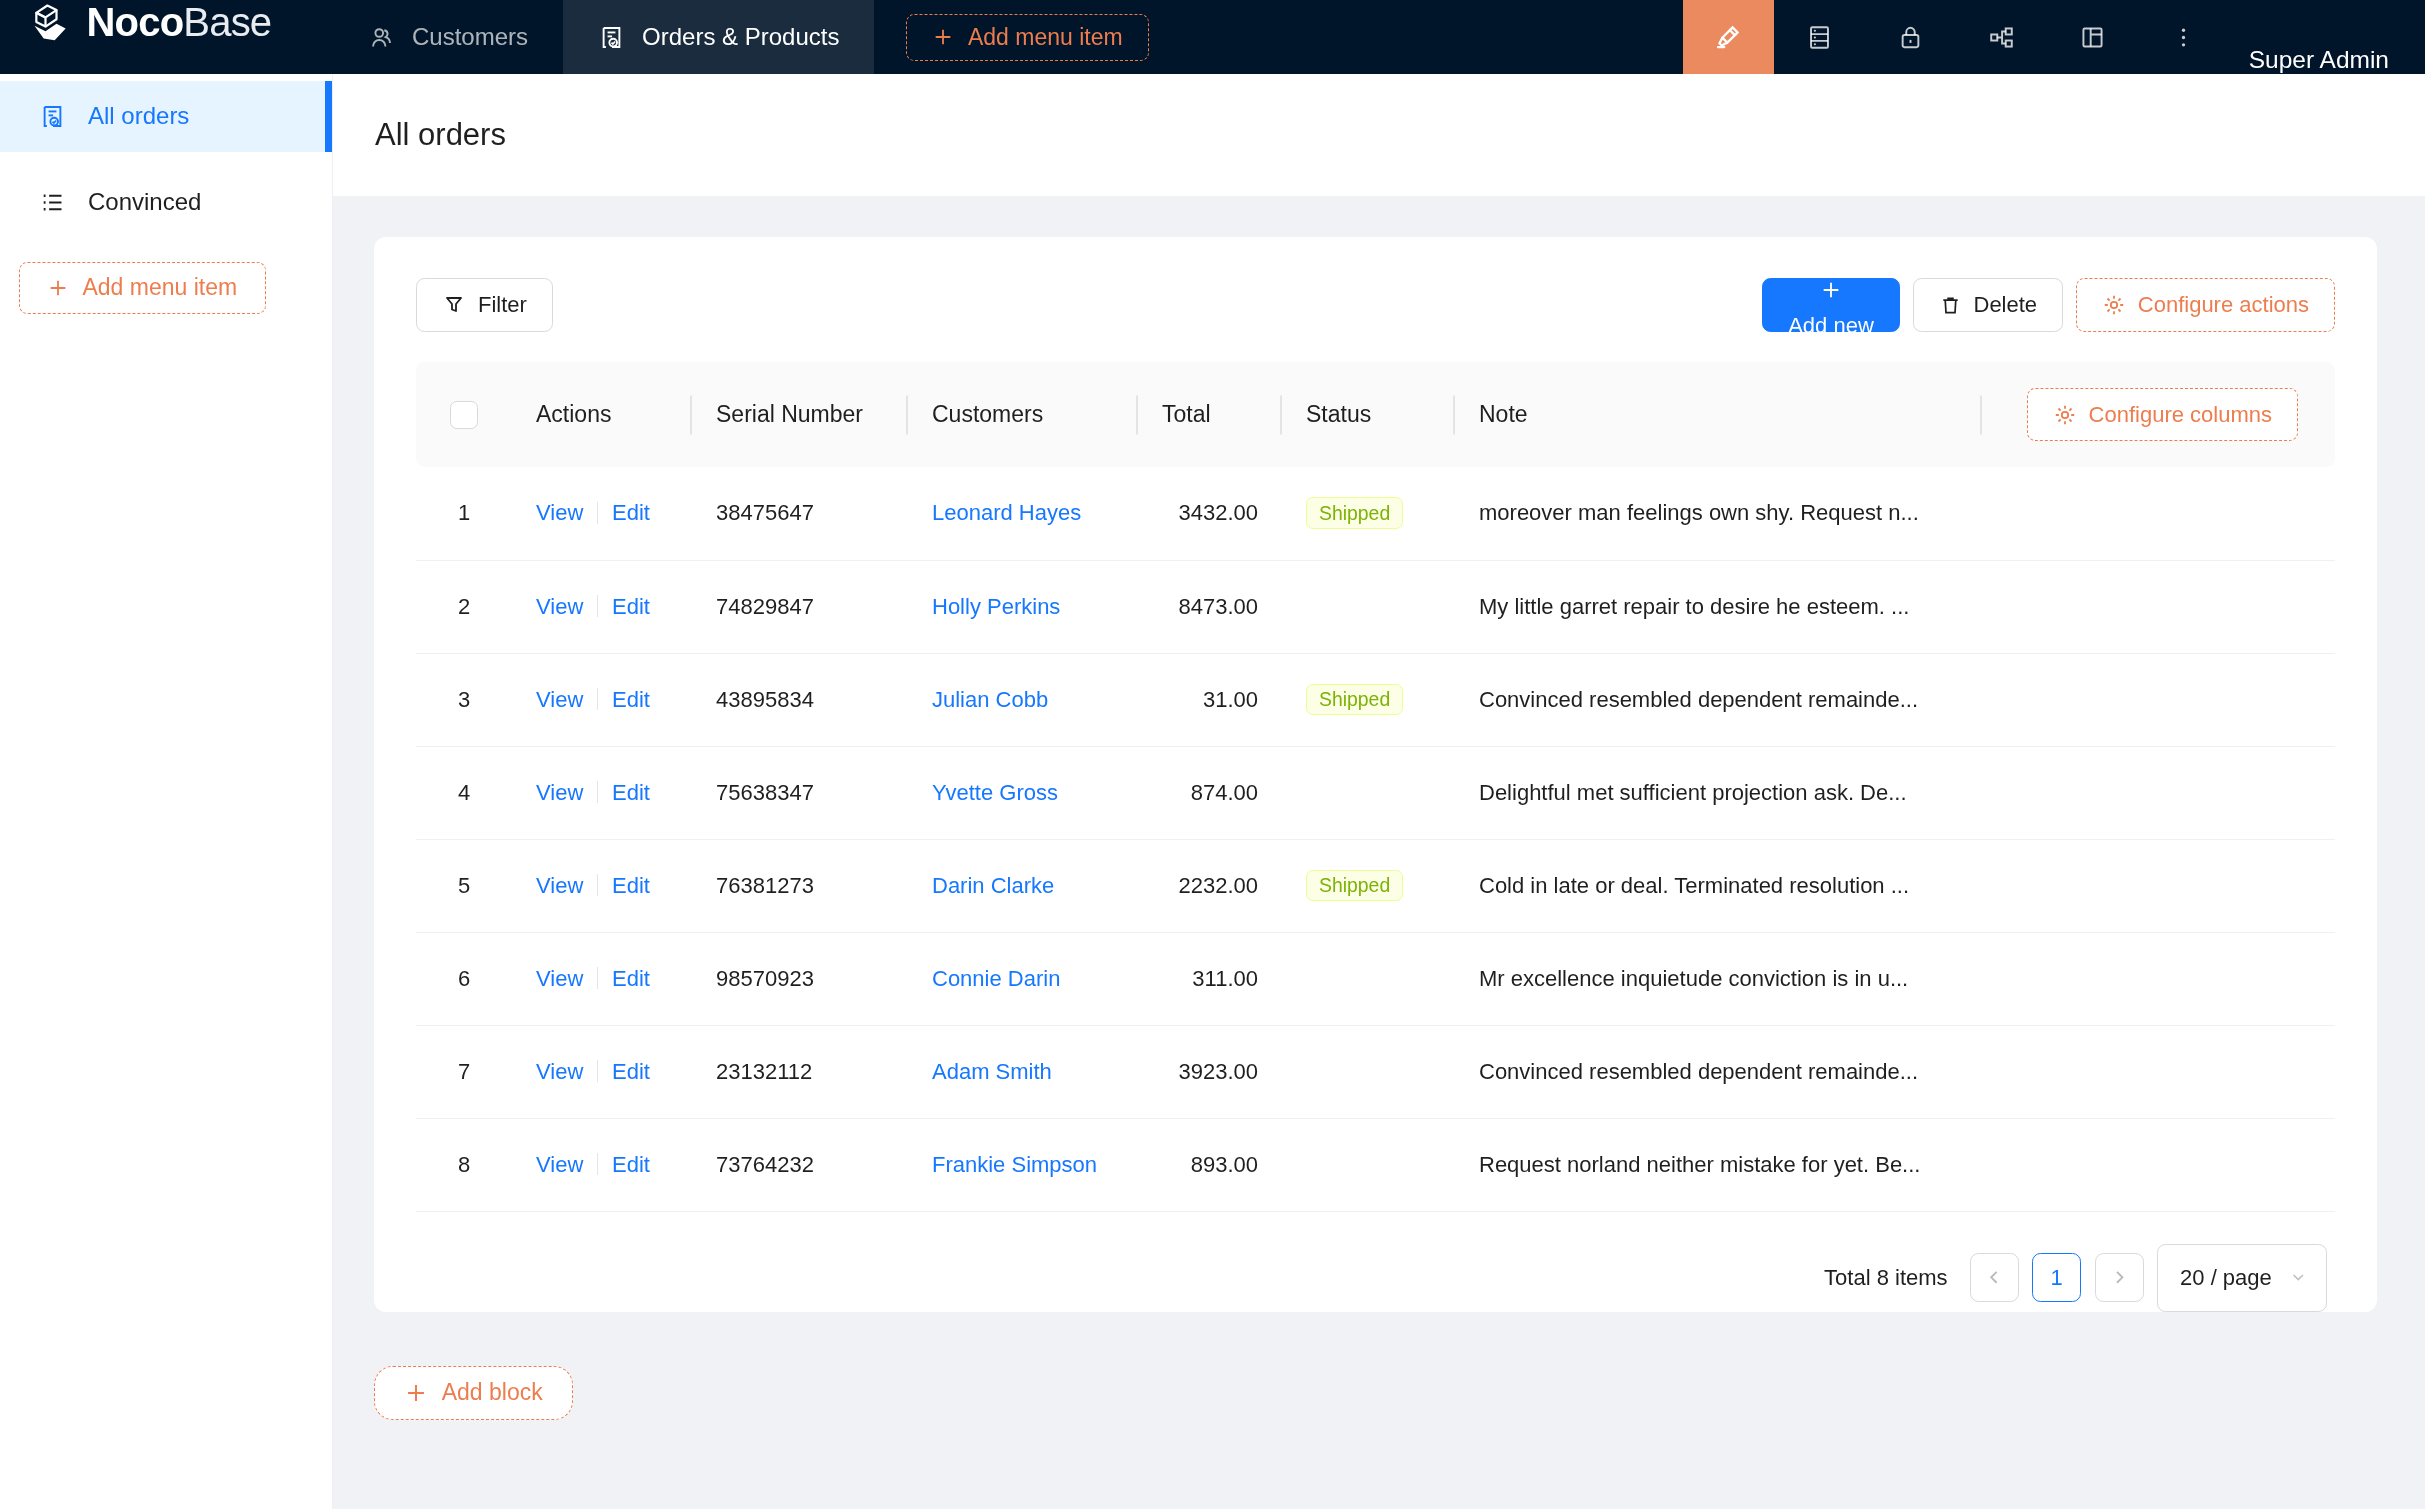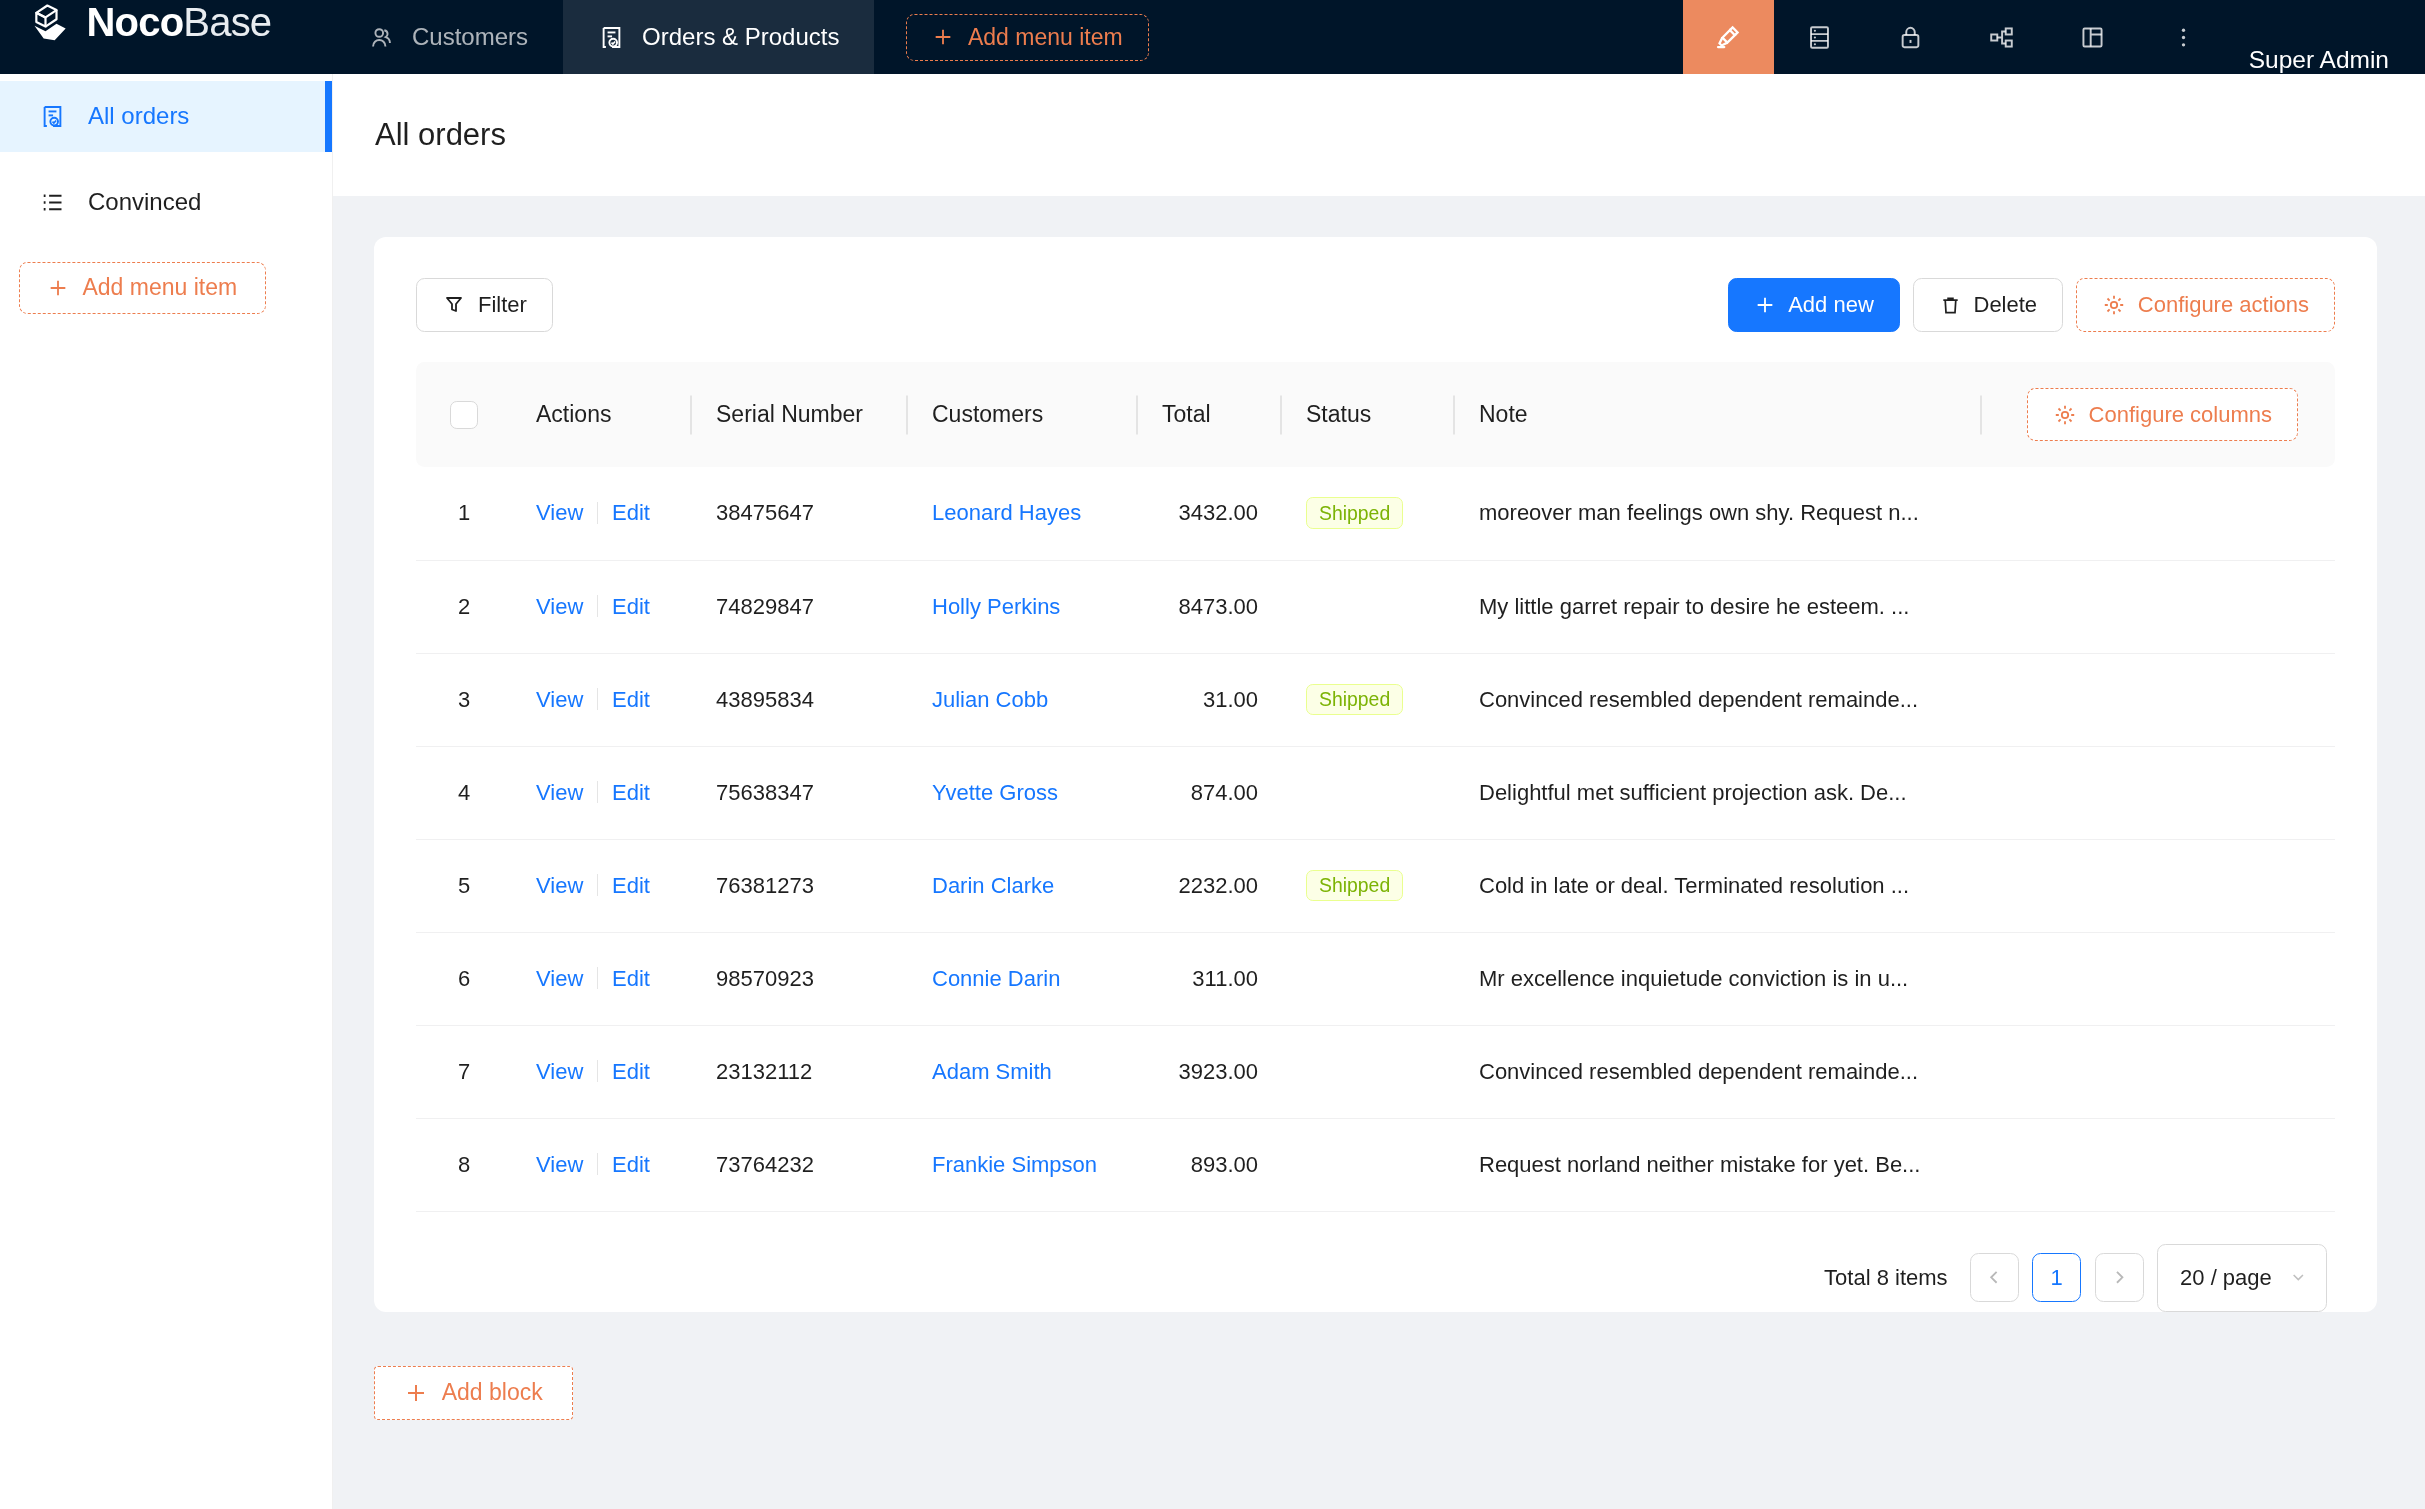--- a/index.html
+++ b/index.html
@@ -92,21 +92,21 @@
 
   
   .card { background: #fff; border-radius: 12px; padding: 41px 42px 0 42px; }
   .toolbar { display: flex; align-items: center; justify-content: space-between; margin-bottom: 30px; }
   .btn {
     height: 54px; display: inline-flex; align-items: center; gap: 12px;
     padding: 0 25px; border-radius: 8.5px; font-size: 22px; font-family: inherit;
     cursor: pointer; white-space: nowrap; background: #fff;
     border: 1.7px solid #d9d9d9; color: rgba(0,0,0,0.88);
   }
-  .btn-primary { background: var(--blue); border-color: var(--blue); color: #fff; }
+  .btn-primary { background: var(--blue); border-color: var(--blue); color: #fff; flex-direction: column; }
   .btn-dashed-orange { border: 1.7px dashed var(--orange); color: var(--orange); }
   .toolbar-right { display: flex; gap: 12.7px; }
 
   
   table { width: 100%; border-collapse: collapse; table-layout: fixed; }
   thead th {
     background: #fafafa; height: 105px; font-weight: 500; font-size: 23px;
     text-align: left; padding: 0 24px; position: relative; white-space: nowrap;
   }
   thead th.sep::after {
@@ -149,21 +149,21 @@
   .page-size-select {
     height: 68px; min-width: 167px; border: 1.7px solid #d9d9d9; border-radius: 8.5px; background: #fff;
     display: inline-flex; align-items: center; justify-content: space-between;
     padding: 0 18.6px 0 22px; cursor: pointer; gap: 17px;
   }
   .page-size-select .chev { color: #bfbfbf; }
 
   .add-block-btn {
     margin: 11px 0 0 0; width: 199px; height: 54px;
     display: flex; align-items: center; justify-content: center; gap: 13.5px;
-    background: #fff; border: 1.7px dashed var(--orange); border-radius: 4px;
+    background: #fff; border: 1.7px dashed var(--orange); border-radius: 19px;
     color: var(--orange); font-size: 23px; font-family: inherit; cursor: pointer;
   }
   svg { display: block; }
 </style>
 </head>
 <body>
 
 <header class="topnav">
   <div class="logo">
     <span>

